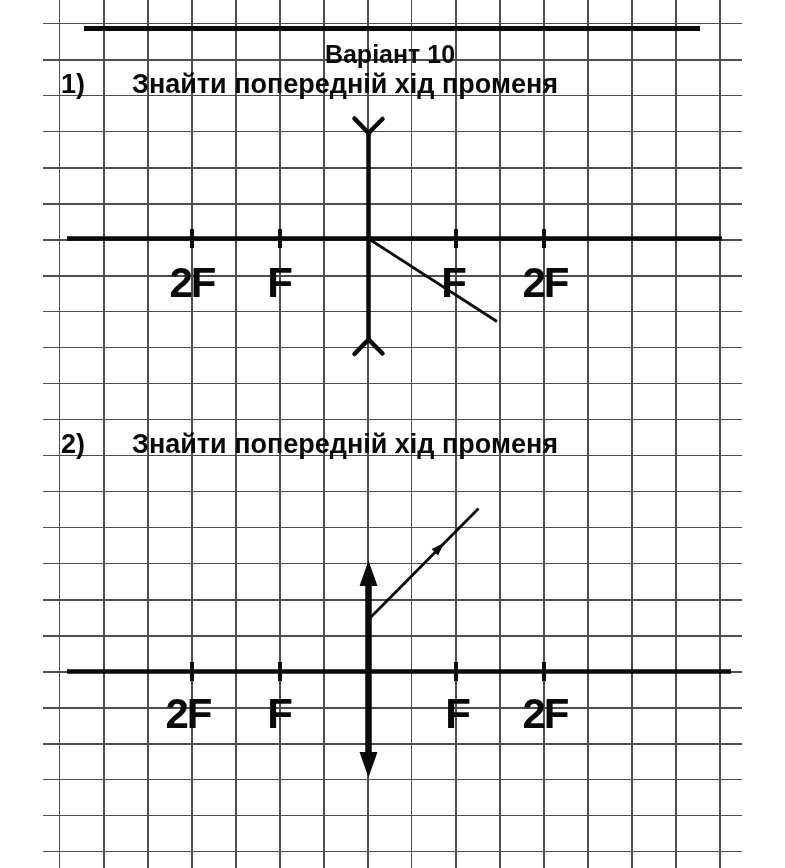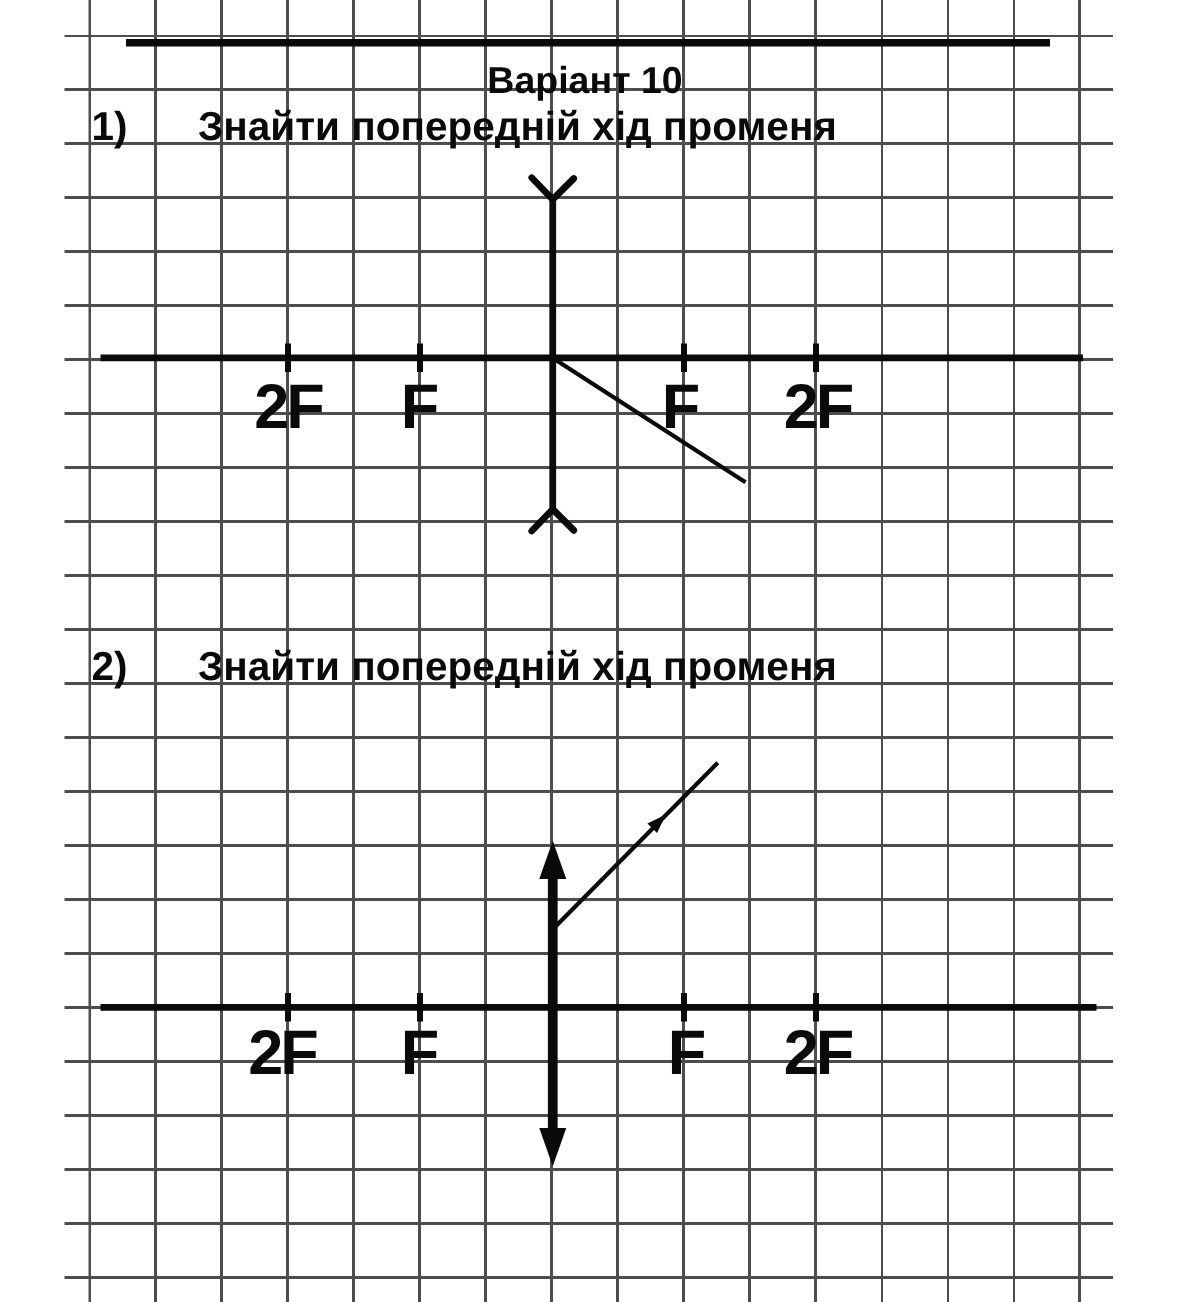--- a/index.html
+++ b/index.html
@@ -34,20 +34,21 @@
   .pnum{font-size:27px;line-height:30px;}
   .ptext{font-size:27px;line-height:30px;text-align:center;}
   .p1num{left:61px;top:69px;}
   .p1text{left:132px;top:69px;}
   .p2num{left:61px;top:429px;}
   .p2text{left:132px;top:429px;}
   .flabel{
     position:absolute;width:90px;text-align:center;
     font-size:42px;line-height:42px;font-weight:bold;letter-spacing:-2px;
     color:var(--ink);
+    margin-top:12px;
   }
   .d1l{top:250px;}
   .d2l{top:681px;}
 </style>
 </head>
 <body>
 
 <div class="page">
 
   <div class="grid-v"></div>

